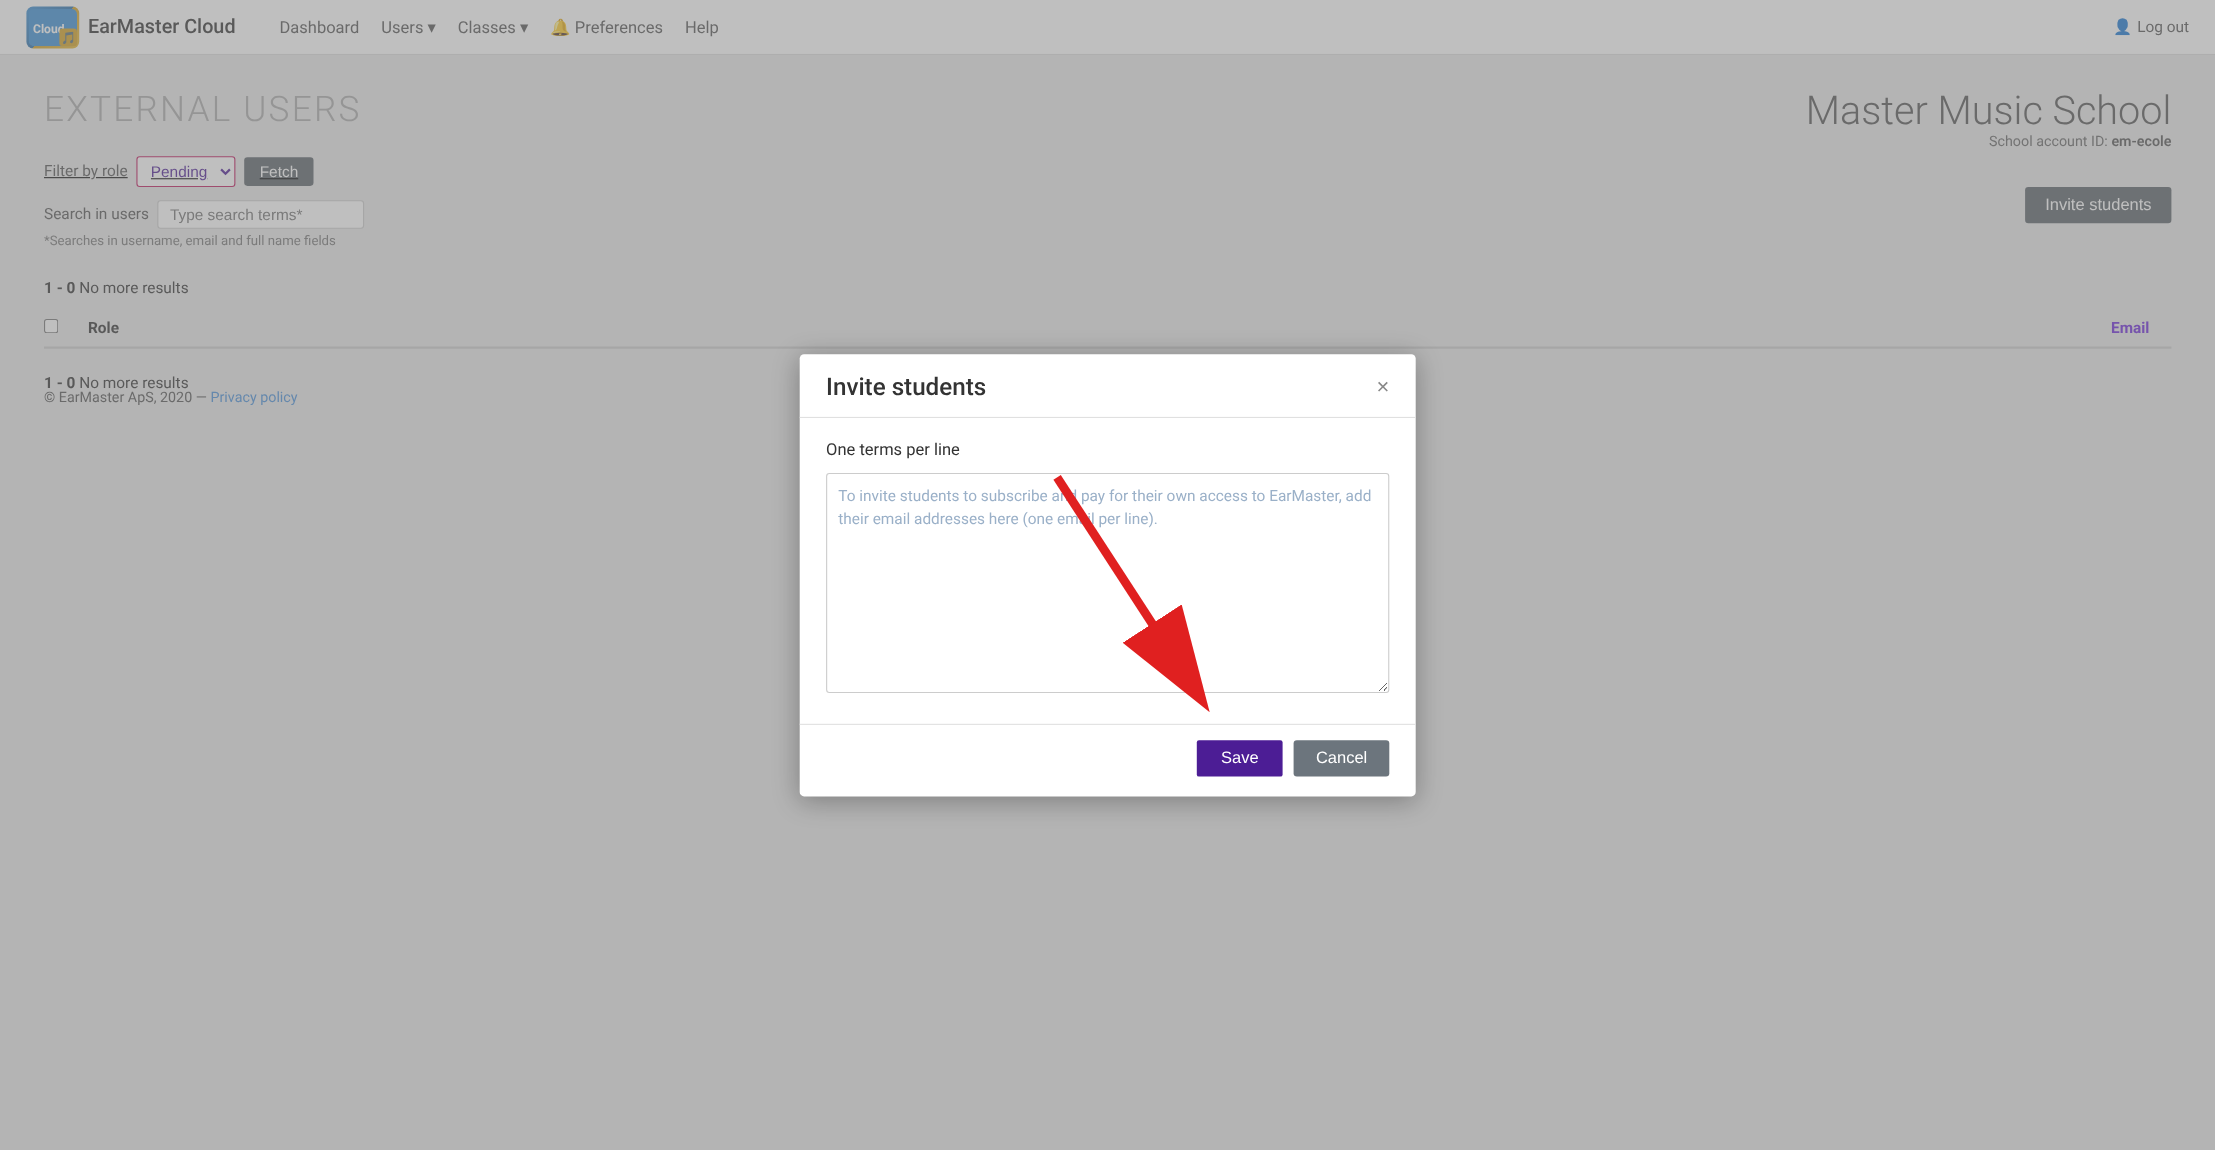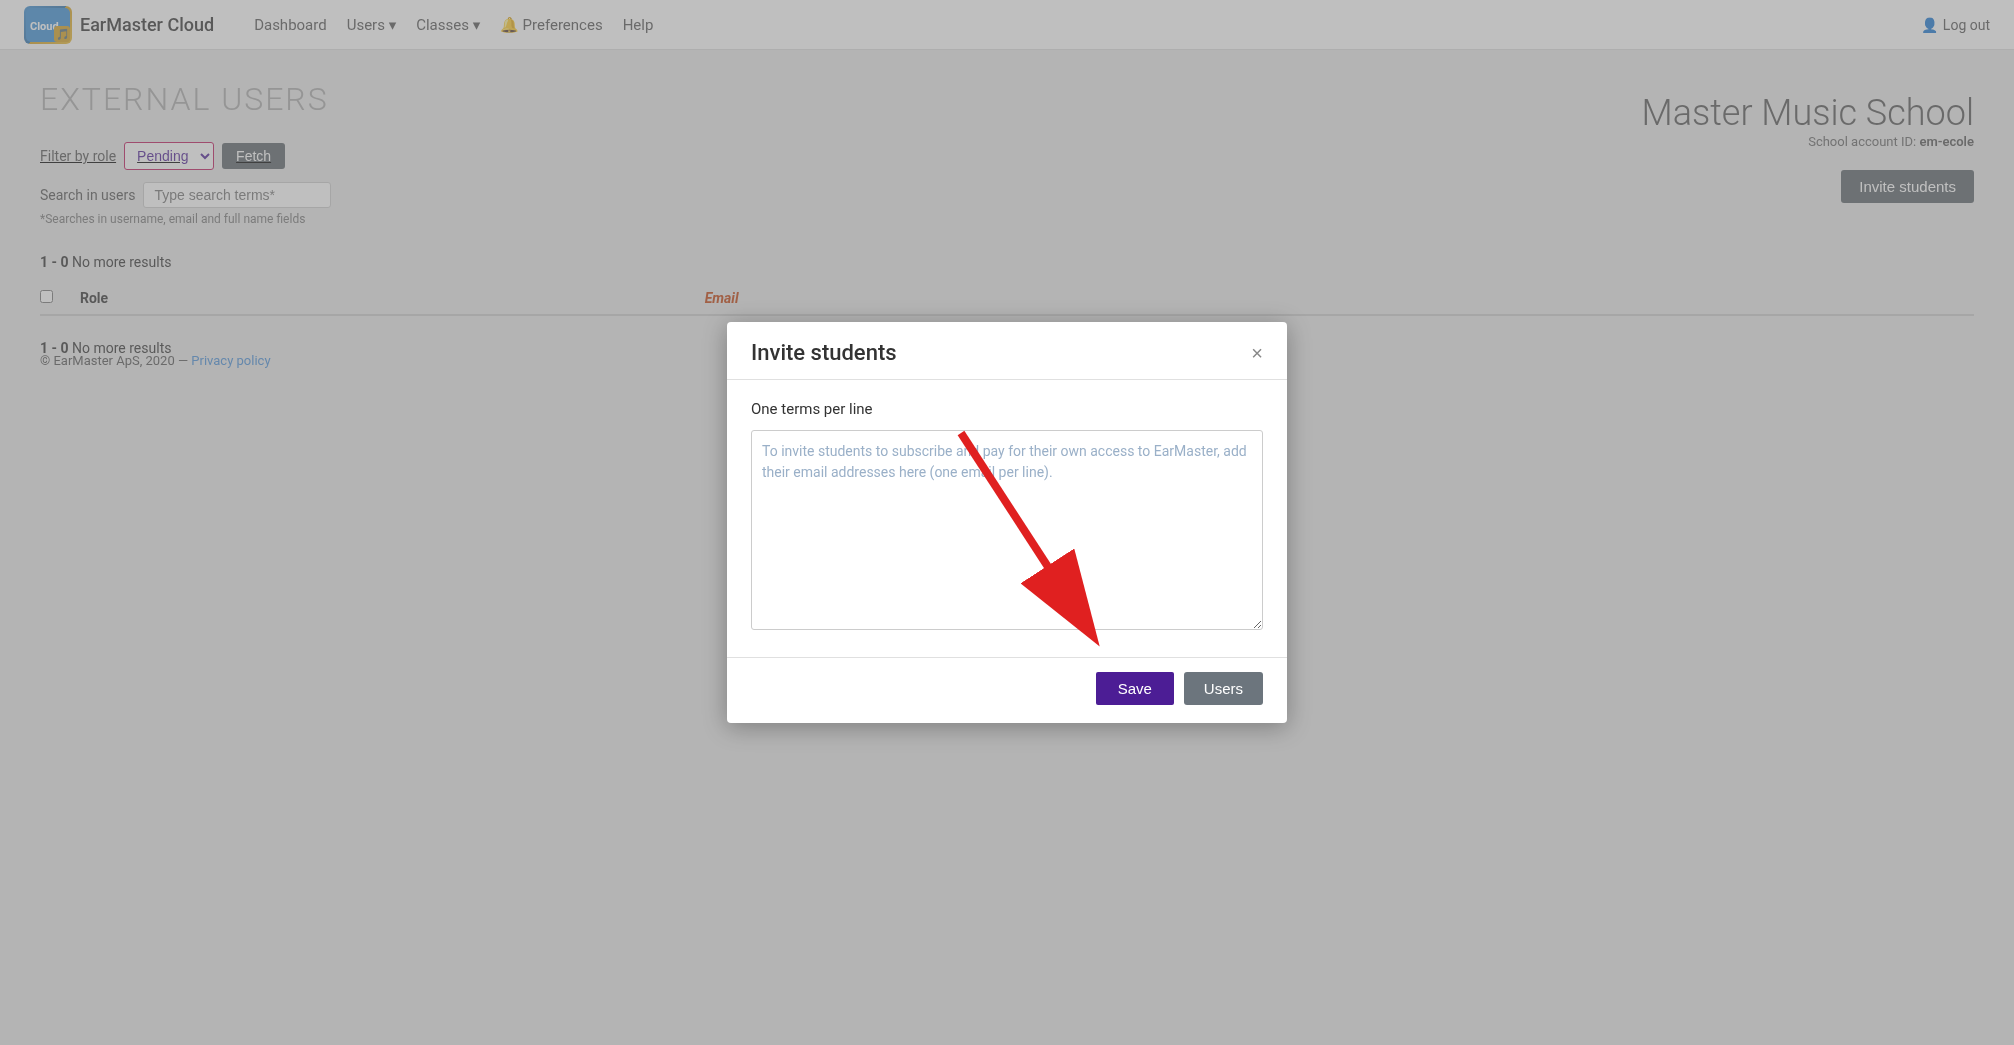--- a/index.html
+++ b/index.html
@@ -78,21 +78,20 @@
     .main-content {
       padding: 30px 40px;
       position: relative;
     }
 
     .page-header-right {
       position: absolute;
       top: 30px;
       right: 40px;
       text-align: right;
-      margin-top: 12px;
     }
     .school-name {
       font-size: 36px;
       font-weight: 300;
       color: #555;
     }
     .school-id {
       font-size: 13px;
       color: #666;
     }
@@ -163,21 +162,21 @@
       margin-bottom: 16px;
     }
     .table-header {
       display: flex;
       align-items: center;
       border-bottom: 2px solid #ccc;
       padding: 8px 0;
     }
     .th-check { width: 40px; }
     .th-role { flex: 1; font-weight: 700; color: #333; }
-    .th-email { flex: 2; font-weight: 700; color: #c2410c; padding-right: 20px; font-style: italic; }
+    .th-email { flex: 2; font-weight: 700; color: #6d28d9; text-align: right; padding-right: 20px; }
 
     .no-results {
       font-size: 14px;
       color: #333;
       padding: 12px 0;
     }
     .no-results strong {
       font-weight: 700;
     }
 
@@ -402,16 +401,16 @@
               <polygon points="0 0, 12 4, 0 8" fill="#e02020"></polygon>
             </marker>
           </defs>
           <line x1="130" y1="60" x2="260" y2="260" stroke="#e02020" stroke-width="8" marker-end="url(#arrowhead)"></line>
         </svg>
       </div>
 
     </div>
     <div class="modal-footer">
       <button class="btn-save">Save</button>
-      <button class="btn-cancel">Users</button>
+      <button class="btn-cancel">Cancel</button>
     </div>
   </div>
 </div>
 
 </body></html>

